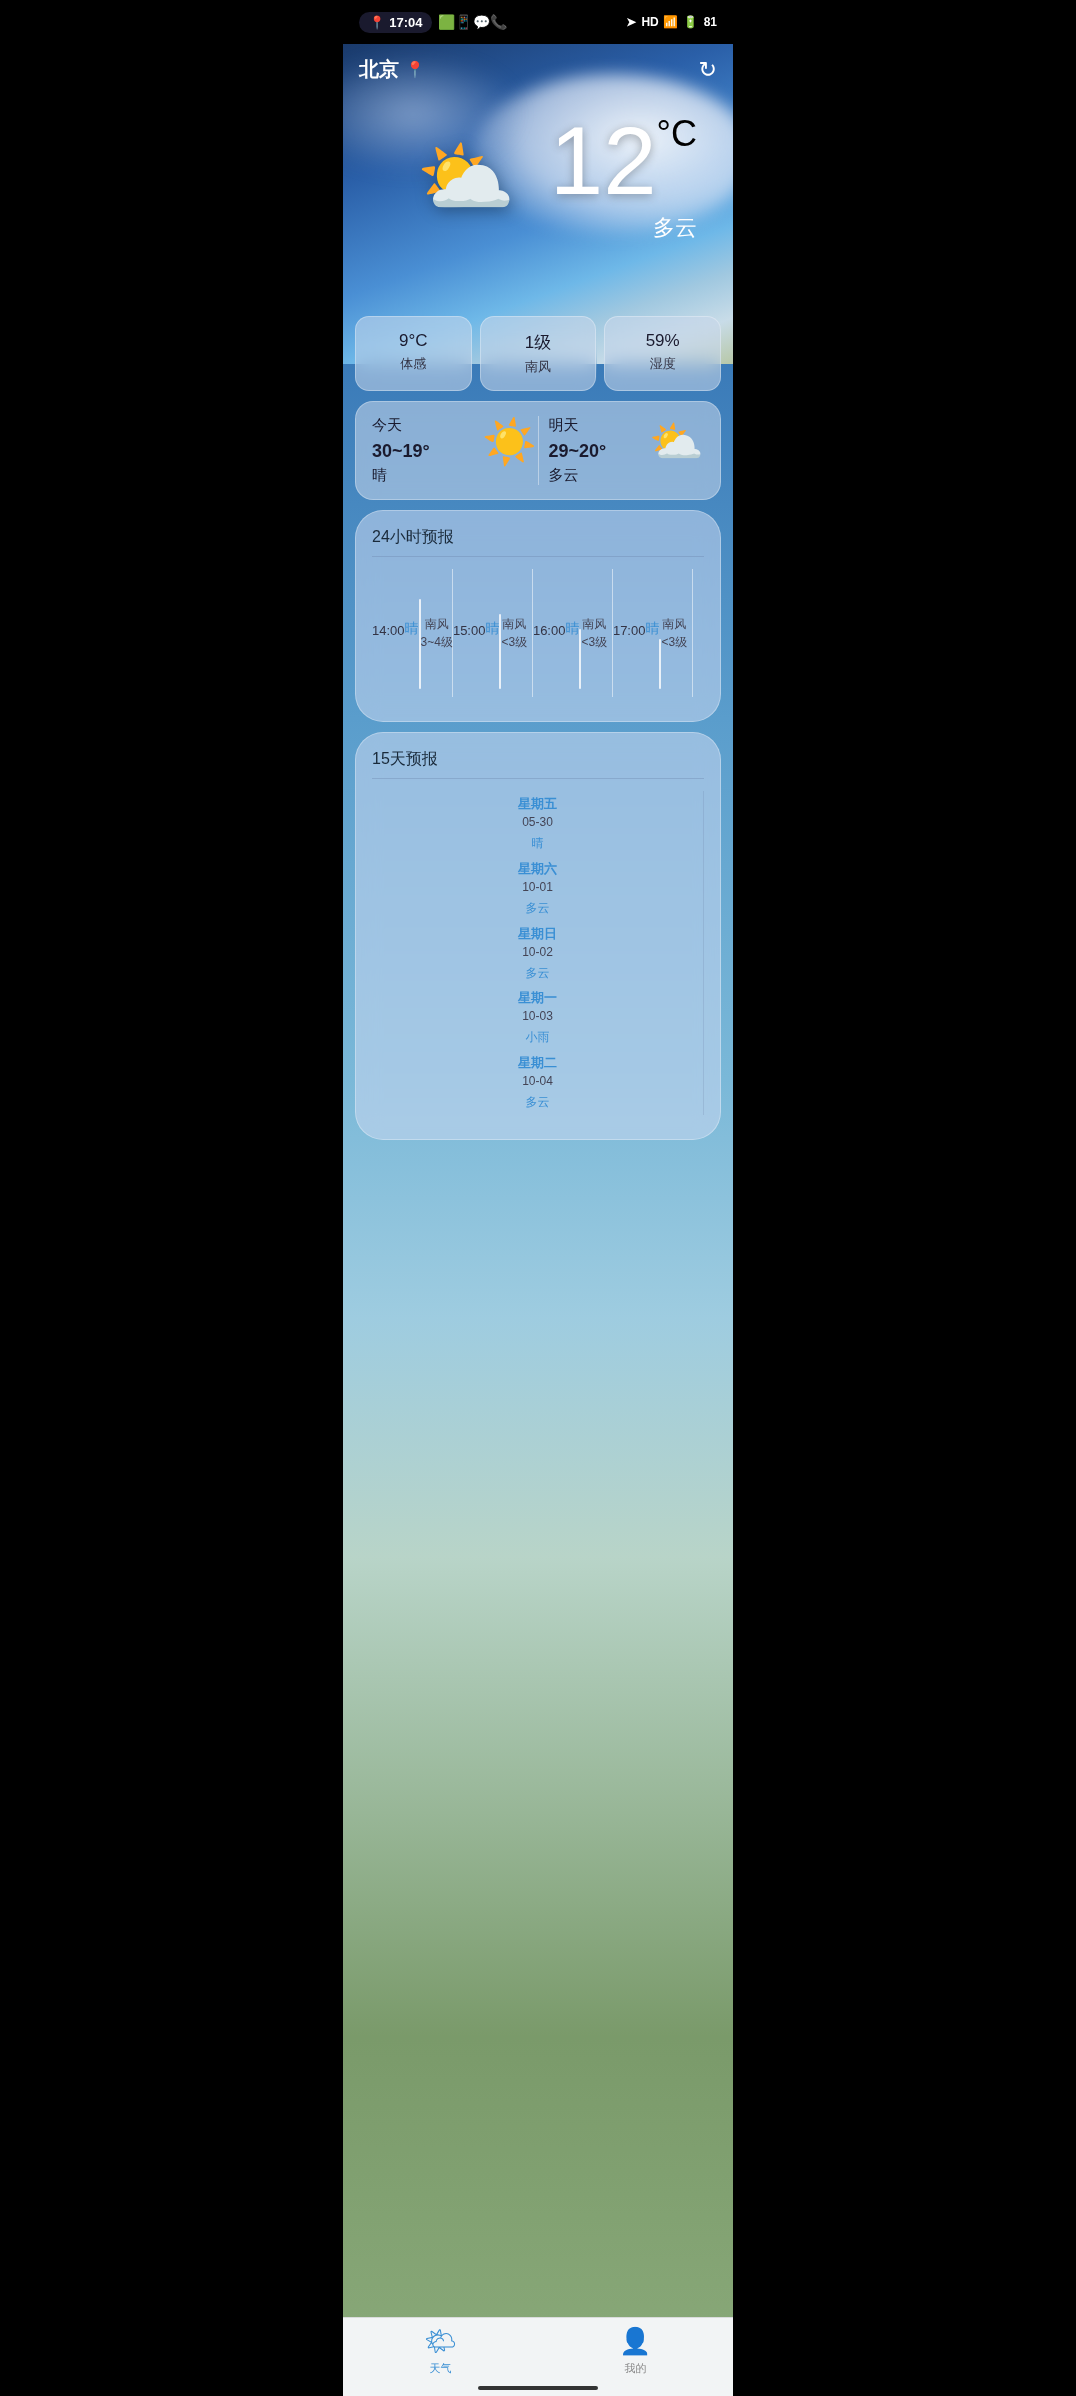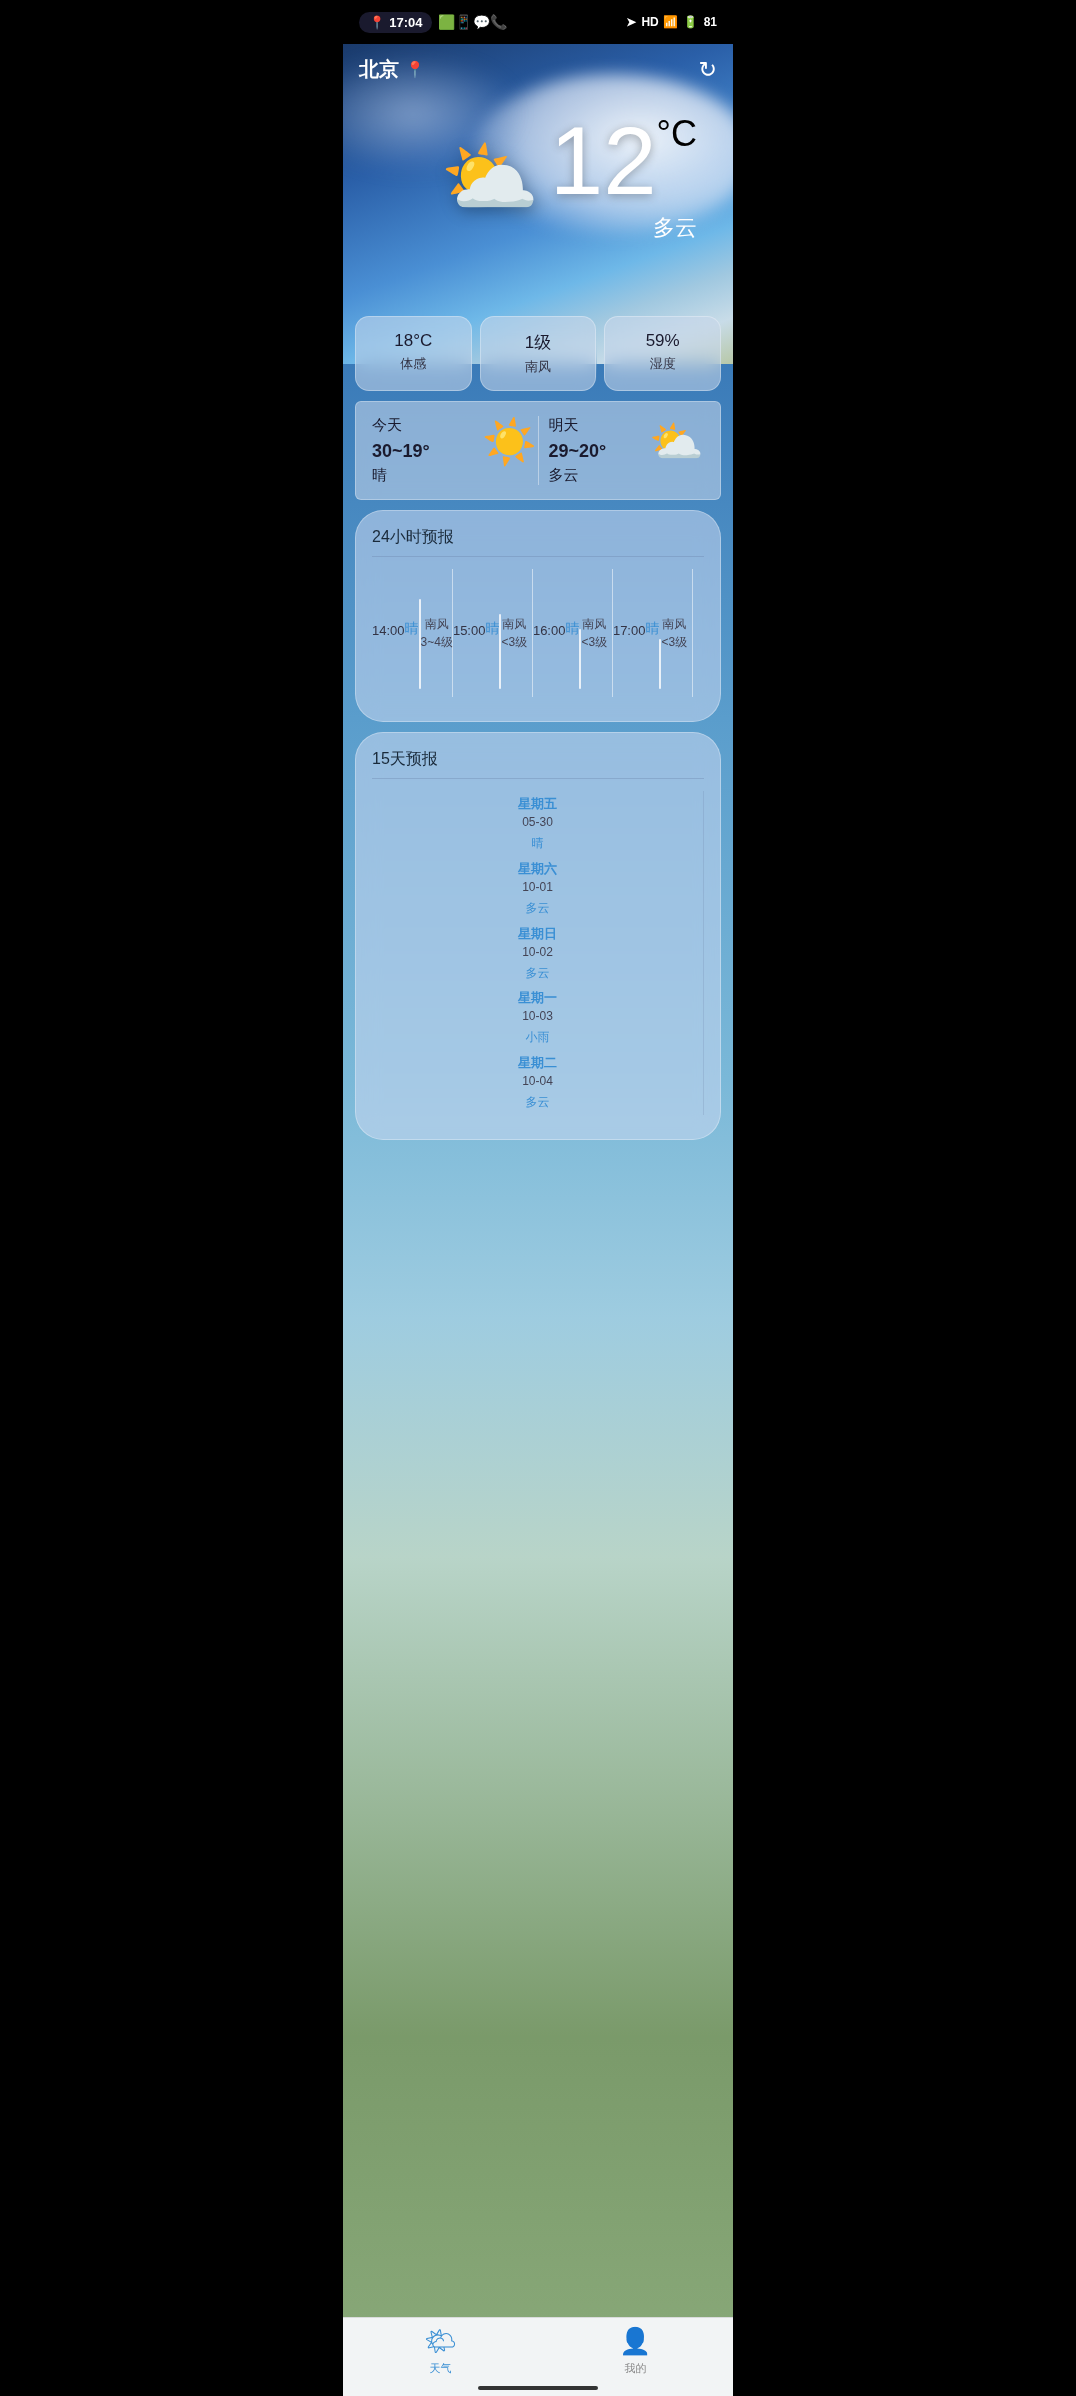--- a/index.html
+++ b/index.html
@@ -92,20 +92,21 @@
       padding-top: 30px;
       padding-right: 20px;
       gap: 10px;
     }
     .weather-icon-main {
       font-size: 80px;
       filter: drop-shadow(2px 4px 8px rgba(0,0,0,0.3));
     }
     .temp-right {
       text-align: left;
+      margin-left: 24px;
     }
     .temp-number {
       font-size: 96px;
       font-weight: 200;
       color: #fff;
       line-height: 1;
       text-shadow: 0 2px 10px rgba(0,0,0,0.3);
     }
     .temp-unit {
       font-size: 36px;
@@ -148,21 +149,21 @@
     }
     .info-card-label {
       font-size: 13px;
       color: #334;
     }
 
     
     .today-tomorrow {
       background: rgba(200,215,235,0.55);
       backdrop-filter: blur(10px);
-      border-radius: 6px;
+      border-radius: 18px;
       padding: 14px 16px;
       border: 1px solid rgba(255,255,255,0.3);
       display: flex;
       gap: 0;
     }
     .day-forecast {
       flex: 1;
       position: relative;
     }
     .day-forecast:first-child {
@@ -398,21 +399,21 @@
           <span class="temp-unit">°C</span>
         </div>
         <div class="weather-desc">多云</div>
       </div>
     </div>
   </div>
 
   <div class="info-section">
     <div class="info-cards">
       <div class="info-card">
-        <div class="info-card-value">18°C</div>
+        <div class="info-card-value">9°C</div>
         <div class="info-card-label">体感</div>
       </div>
       <div class="info-card">
         <div class="info-card-value">1级</div>
         <div class="info-card-label">南风</div>
       </div>
       <div class="info-card">
         <div class="info-card-value">59%</div>
         <div class="info-card-label">湿度</div>
       </div>

